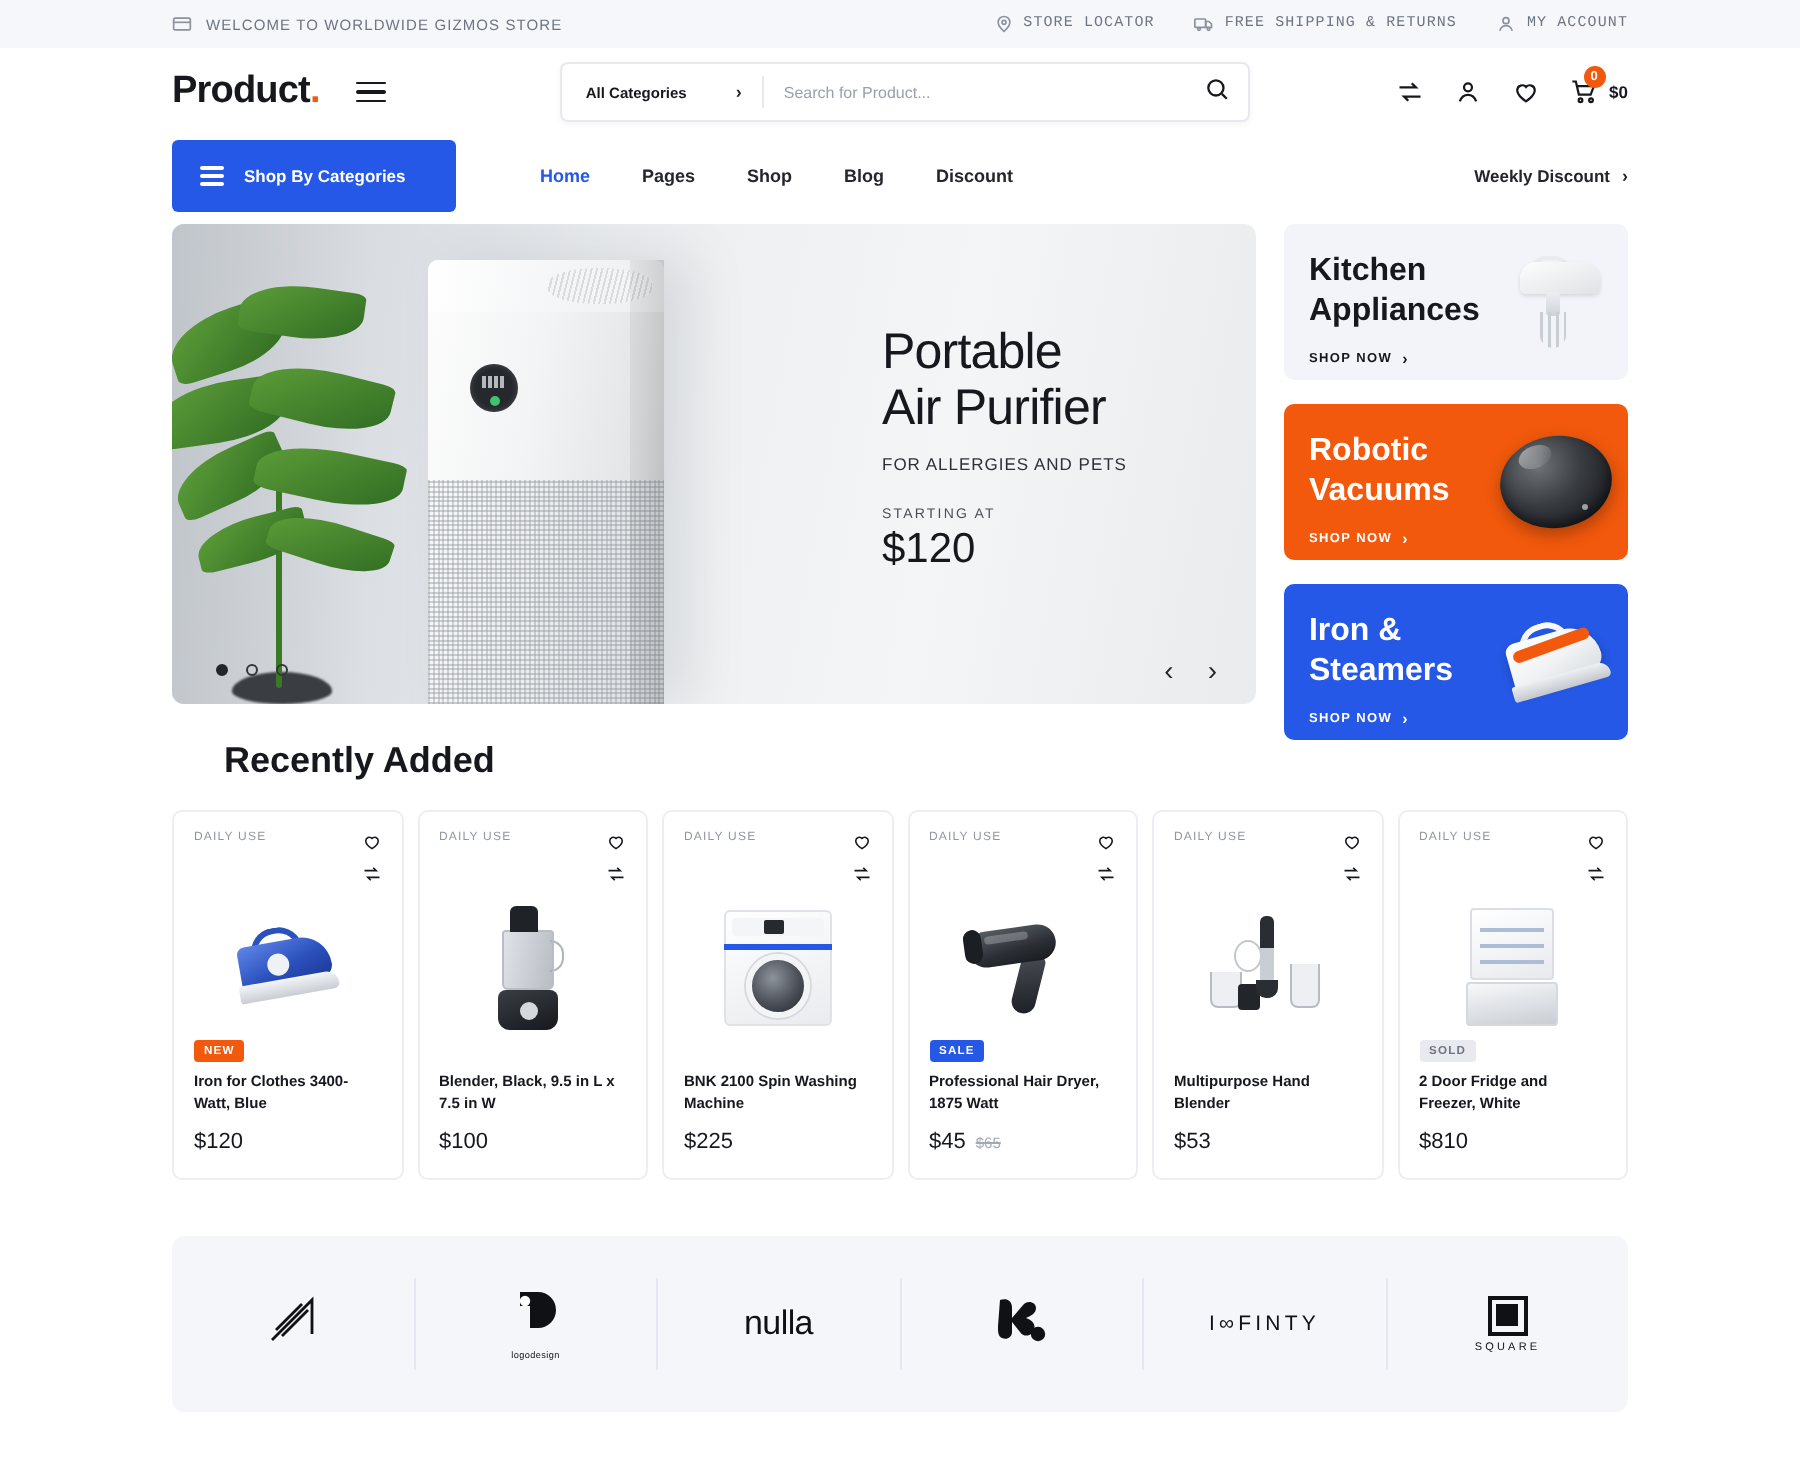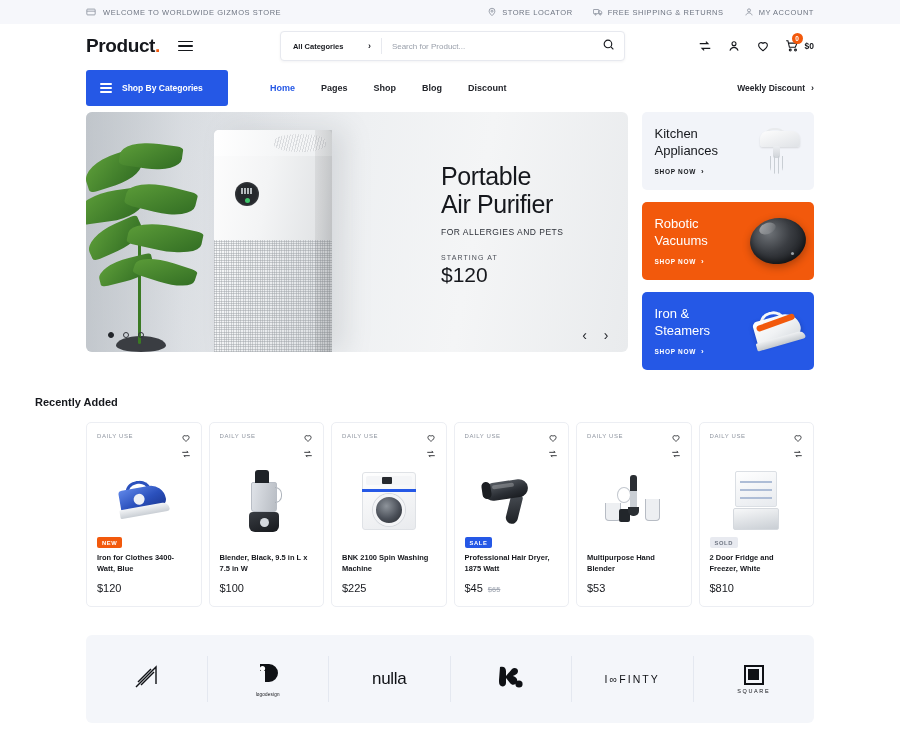--- a/index.html
+++ b/index.html
@@ -17,21 +17,21 @@
     height: 24px;
     background: #f6f7fb;
     display: flex; align-items: center;
     padding: 0 86px;
     font-size: 7.5px;
     letter-spacing: .55px;
     color: #6e7582;
     text-transform: uppercase;
   }
   .topbar .left { display: flex; align-items: center; gap: 7px; }
-  .topbar .right { margin-left: auto; display: flex; align-items: center; gap: 20px; }
+  .topbar .right { margin-left: auto; display: flex; align-items: center; gap: 20px; font-family: Liberation Mono, monospace; }
   .topbar .tb-item { display: flex; align-items: center; gap: 5px; }
   .tb-ico { display: inline-flex; width: 10px; height: 10px; align-items: center; justify-content: center; color: #8b919d; }
   .tb-ico svg { width: 10px; height: 10px; display: block; }
 
   
   .header {
     height: 44px;
     display: flex; align-items: center;
     padding: 0 86px;
     background: #fff;
@@ -170,21 +170,21 @@
 
   
   .cat-col { width: 172px; display: flex; flex-direction: column; gap: 12px; }
   .catcard {
     position: relative; height: 78px; border-radius: 5px; overflow: hidden;
     padding: 14px 12px; cursor: pointer;
   }
   .catcard.light { background: #f2f4f9; }
   .catcard.orange { background: #f2590c; }
   .catcard.blue { background: #2558e6; }
-  .cc-title { font-size: 13px; line-height: 1.28; font-weight: 400; position: relative; z-index: 2; }
+  .cc-title { font-size: 16px; line-height: 1.28; font-weight: 700; position: relative; z-index: 2; }
   .catcard.light .cc-title { color: #16181d; }
   .catcard.orange .cc-title, .catcard.blue .cc-title { color: #fff; }
   .cc-shop {
     margin-top: 8px; display: flex; align-items: center; gap: 5px;
     font-size: 6.5px; font-weight: 700; letter-spacing: .7px; position: relative; z-index: 2;
   }
   .catcard.light .cc-shop { color: #16181d; }
   .catcard.orange .cc-shop, .catcard.blue .cc-shop { color: #fff; }
   .cc-shop .chev { font-size: 8px; }
   .cc-art { position: absolute; right: 8px; top: 50%; transform: translateY(-50%); z-index: 1; }
@@ -217,21 +217,21 @@
     position: absolute; left: 3px; top: 8px; width: 46px; height: 24px;
     background: linear-gradient(160deg,#ffffff 0%,#f0f2f4 55%,#d9dde1 100%);
     border-radius: 6px 20px 10px 4px;
     box-shadow: 0 2px 5px rgba(0,0,0,.25);
   }
   .iron-stripe { position: absolute; left: 6px; top: 11px; width: 40px; height: 6px; background: #f2590c; border-radius: 4px; transform: rotate(-4deg); }
   .iron-handle { position: absolute; left: 10px; top: 2px; width: 26px; height: 12px; border: 3px solid #f7f9fa; border-bottom: 0; border-radius: 12px 12px 0 0; }
   .iron-plate { position: absolute; left: 1px; top: 29px; width: 50px; height: 8px; background: linear-gradient(180deg,#eef0f2,#c3c8cd); border-radius: 3px 12px 5px 3px; }
 
   
-  .section-title { padding: 0 35px; margin-top: 26px; font-size: 11px; font-weight: 700; color: #16181d; }
+  .section-title { padding: 0 112px; font-size: 18px; font-weight: 700; color: #16181d; }
   .products { padding: 0 86px; margin-top: 14px; display: flex; gap: 7px; }
   .pcard {
     width: 117px; height: 185px;
     border: 1px solid #eceef3; border-radius: 5px;
     background: #fff; padding: 10px 10px 0; position: relative;
   }
   .pcard-top { display: flex; align-items: flex-start; }
   .ptag { font-size: 6px; letter-spacing: .6px; color: #9096a1; }
   .picons { margin-left: auto; display: flex; flex-direction: column; align-items: center; gap: 6px; }
   .picon { color: #16181d; cursor: pointer; display: flex; }

